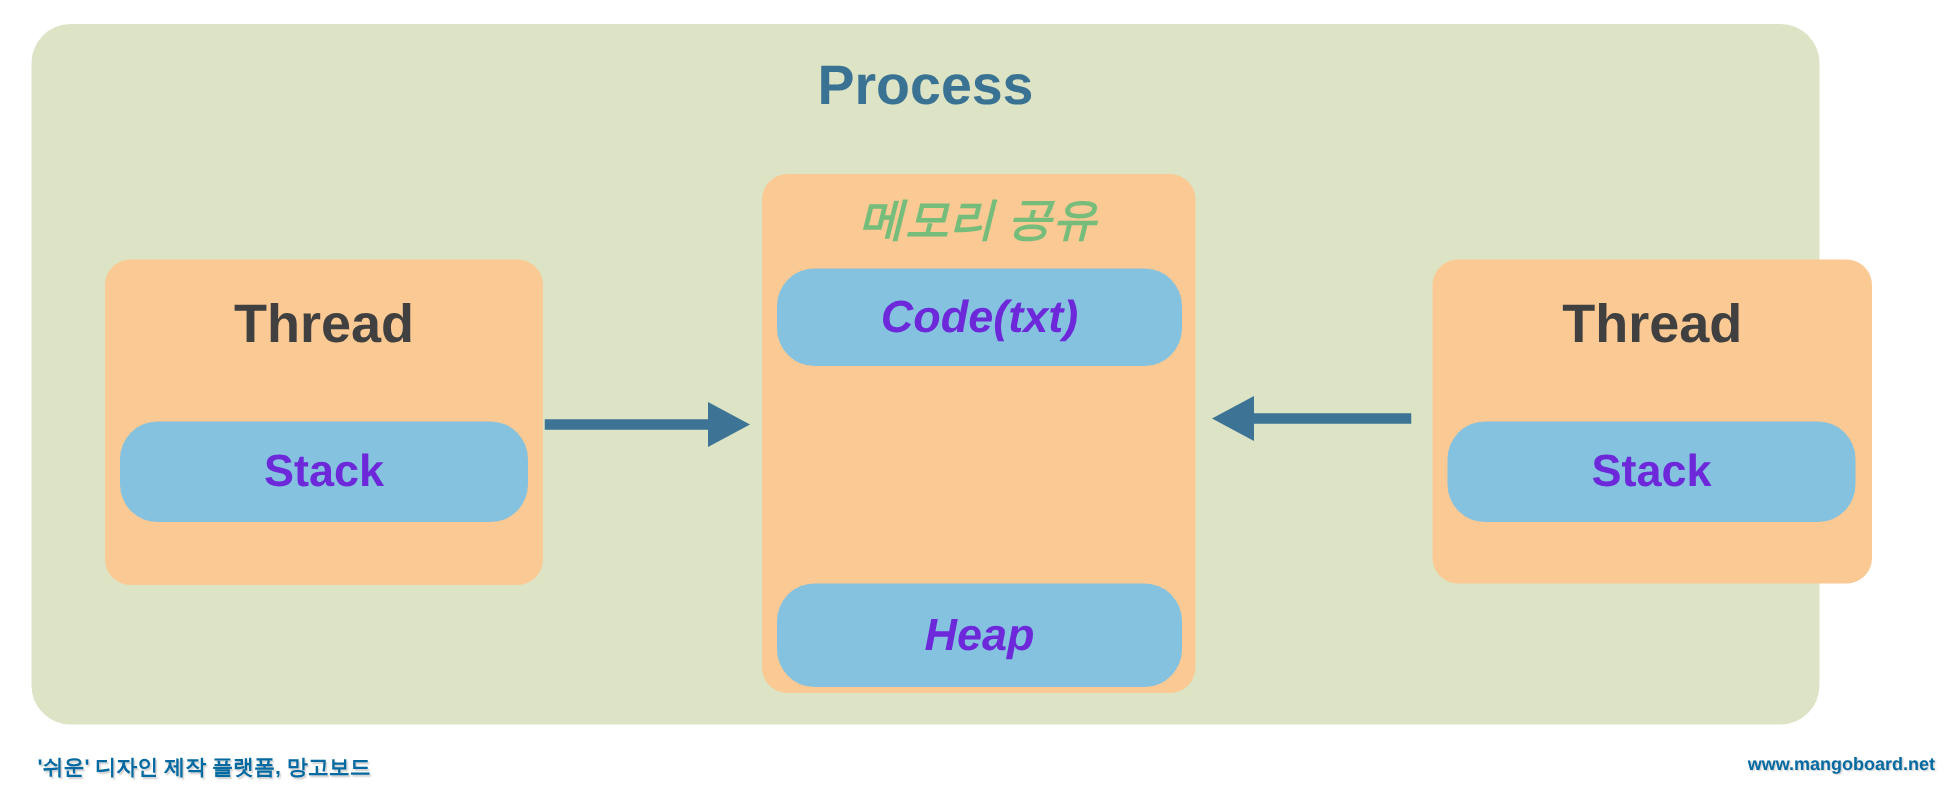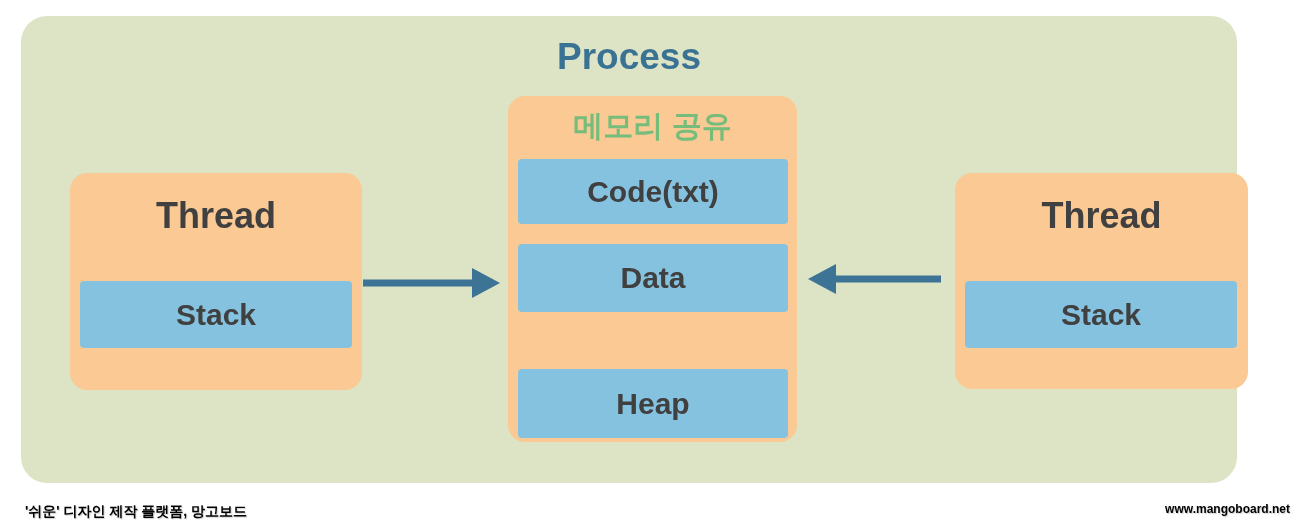--- a/index.html
+++ b/index.html
@@ -16,64 +16,64 @@
     overflow: hidden;
   }
   .process-container {
     position: absolute;
     left: 21px;
     top: 16px;
     width: 1192px;
     height: 467px;
     background: #dce4c5;
     border-radius: 26px;
-    padding-left: 24px;
   }
   .process-title {
     position: absolute;
     left: 0;
     top: 20px;
     width: 100%;
     text-align: center;
     font-size: 37px;
     font-weight: bold;
     color: #3a7294;
     letter-spacing: 0px;
   }
   .orange-box {
     position: absolute;
     background: #fbc993;
     border-radius: 17px;
   }
   .memory-box {
     left: 487px;
-    top: 80px;
+    top: 100px;
     width: 289px;
     height: 346px;
+    font-style: italic;
   }
   .memory-title {
     position: absolute;
     left: 0;
     top: 10px;
     width: 100%;
     text-align: center;
     font-size: 30px;
     font-weight: bold;
     color: #76bd7c;
   }
   .blue-box {
     position: absolute;
     background: #85c2df;
-    border-radius: 4px;
+    border-radius: 25px;
     display: flex;
     align-items: center;
     justify-content: center;
     font-size: 30px;
     font-weight: bold;
-    color: #404040;
+    color: #6d28d9;
   }
   .mem-seg-0 { left: 10px; top: 63px;  width: 270px; height: 65px; }
   .mem-seg-1 { left: 10px; top: 148px; width: 270px; height: 68px; }
   .mem-seg-2 { left: 10px; top: 241px; width: 270px; height: 69px; margin-top: 32px; }
   .thread-box-left  { left: 49px;  top: 157px; width: 292px; height: 217px; }
   .thread-box-right { left: 934px; top: 157px; width: 293px; height: 216px; }
   .thread-title {
     position: absolute;
     left: 0;
     top: 22px;
@@ -91,21 +91,21 @@
   }
   .arrow-svg {
     position: absolute;
   }
   .arrow-left-svg  { left: 342px; top: 249px; }
   .arrow-right-svg { left: 787px; top: 245px; }
   .arrow-fill { fill: #3d7394; }
   .watermark {
     position: absolute;
     font-weight: bold;
-    color: #000000;
+    color: #0369a1;
     text-shadow: 1px 1px 1px rgba(120,120,120,0.35), -1px -1px 0 #ffffff;
     white-space: nowrap;
   }
   .watermark-left {
     left: 25px;
     top: 503px;
     font-size: 14px;
   }
   .watermark-right {
     right: 16px;
@@ -123,21 +123,20 @@
     <div class="process-title">Process</div>
 
     <div class="orange-box thread-box-left">
       <div class="thread-title">Thread</div>
       <div class="blue-box stack-box">Stack</div>
     </div>
 
     <div class="orange-box memory-box">
       <div class="memory-title">메모리 공유</div>
       <div class="blue-box mem-seg-0">Code(txt)</div>
-      <div class="blue-box mem-seg-1">Data</div>
       <div class="blue-box mem-seg-2">Heap</div>
     </div>
 
     <div class="orange-box thread-box-right">
       <div class="thread-title">Thread</div>
       <div class="blue-box stack-box">Stack</div>
     </div>
 
     <svg class="arrow-svg arrow-left-svg" width="137" height="36" viewBox="0 0 137 36">
       <rect class="arrow-fill" x="0" y="14.5" width="112" height="7"></rect>

